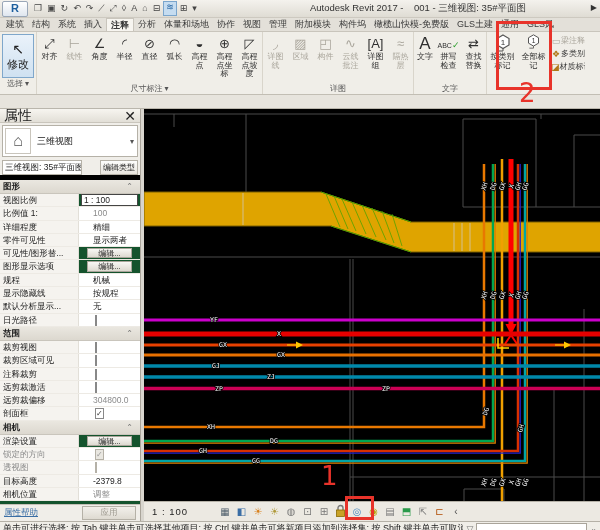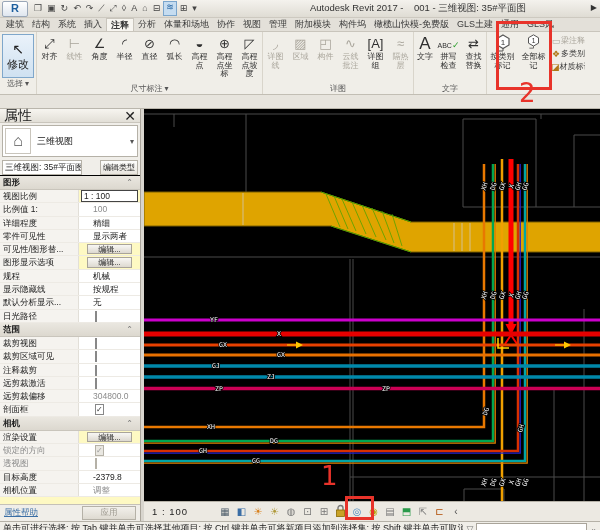--- a/index.html
+++ b/index.html
@@ -50,21 +50,21 @@
                 background:linear-gradient(#F7F5F0,#E2DFD7);border-bottom:1px solid #C9C5BC;font-size:14px;}
   .type-sel{margin:2px;height:30px;background:#fff;border:1px solid #B5B1A7;display:flex;align-items:center;}
   .house{width:24px;height:24px;border:1px solid #C9C5BC;margin:2px 6px 2px 2px;text-align:center;font-size:16px;line-height:24px;color:#555;}
   .type-label{flex:1;font-size:9px;}
   .type-arrow{font-size:8px;padding-right:3px;color:#555;}
   .inst-row{display:flex;height:16px;padding:0 2px;gap:18px;align-items:flex-end;}
   .inst-sel{flex:1;background:#fff;border:1px solid #B5B1A7;font-size:8.5px;line-height:13px;height:13px;
             padding:0 2px;display:flex;justify-content:space-between;white-space:nowrap;overflow:hidden;}
   .edit-type{font-size:8px;border:1px solid #B5B1A7;background:linear-gradient(#FDFDFC,#E8E5DE);
              padding:0 2px;line-height:13px;height:13px;white-space:nowrap;}
-  .prows{flex:1;position:relative;border-top:1px solid #000000;overflow:hidden;background:#fef9c3;}
+  .prows{flex:1;position:relative;border-top:5px solid #000000;overflow:hidden;background:#14532d;}
   .sec{height:13px;background:linear-gradient(#EAE7E0,#DCD8CF);font-weight:bold;line-height:13px;
        padding:0 3px;border-bottom:1px solid #C9C5BC;display:flex;justify-content:space-between;}
   .sec .pin{font-weight:normal;color:#777;font-size:8px;padding-right:4px;}
   .prow{display:flex;height:12.3px;border-bottom:1px solid #EDEAE4;}
   .plabel{width:72px;background:#F5F3EF;border-right:1px solid #E2DFD8;padding:0 3px;line-height:12px;
           color:#222;white-space:nowrap;overflow:hidden;}
   .prow.gray .plabel{color:#8a8a8a;}
   .pval{flex:1;padding:0 14px;line-height:12px;background:#fff;white-space:nowrap;overflow:hidden;}
   .pval.gray{color:#8a8a8a;}
   .pinput{flex:1;margin:0 2px;border:1px solid #444;line-height:10px;padding:0 2px;background:#fff;}

